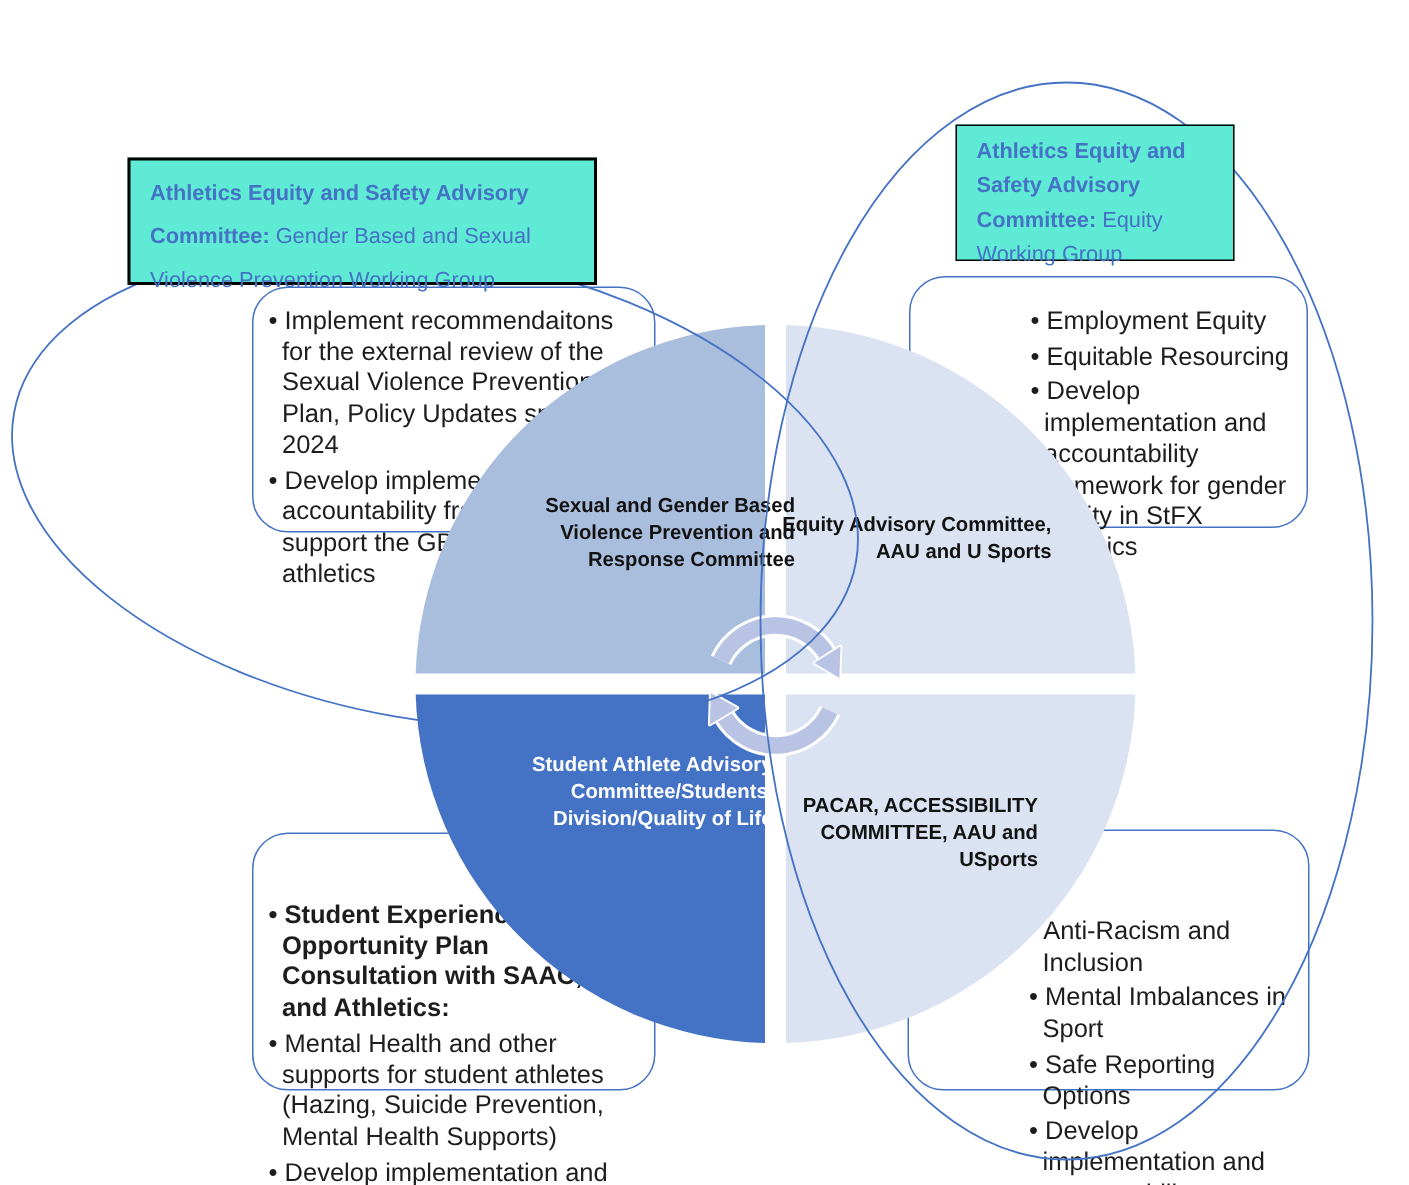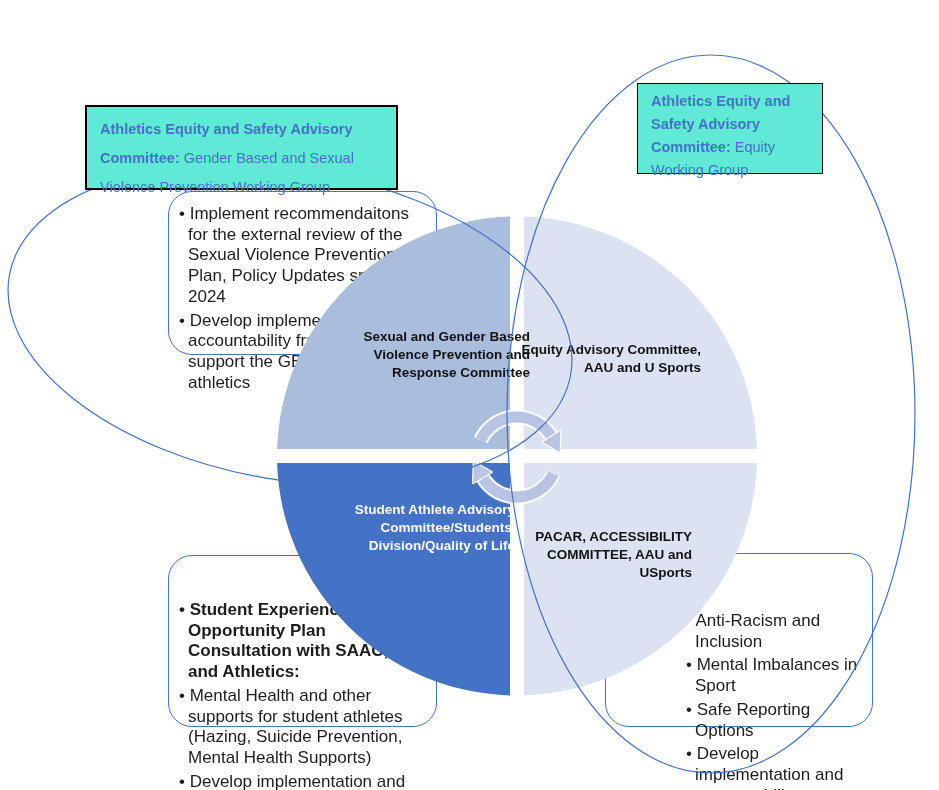--- a/index.html
+++ b/index.html
@@ -61,20 +61,27 @@
 </head>
 <body>
 
 <div class="layer z-callouts">
   <div class="callout" id="callout-tl">
     <ul>
       <li>Implement recommendaitons for the external review of the Sexual Violence Prevention Plan, Policy Updates spring 2024</li>
       <li>Develop implementation and accountability framework to support the GBV/SV plans in athletics</li>
     </ul>
   </div>
+  <div class="callout" id="callout-tr">
+    <ul>
+      <li>Employment Equity</li>
+      <li>Equitable Resourcing</li>
+      <li>Develop implementation and accountability framework for gender equity in StFX athletics</li>
+    </ul>
+  </div>
   <div class="callout" id="callout-bl">
     <ul>
       <li class="bold">Student Experience and Opportunity Plan Consultation with SAAC, and Athletics:</li>
       <li>Mental Health and other supports for student athletes (Hazing, Suicide Prevention, Mental Health Supports)</li>
       <li>Develop implementation and accountability framework for Athletics</li>
       <li>Related PD for coaching staff</li>
     </ul>
   </div>
   <div class="callout" id="callout-br">
     <ul>

